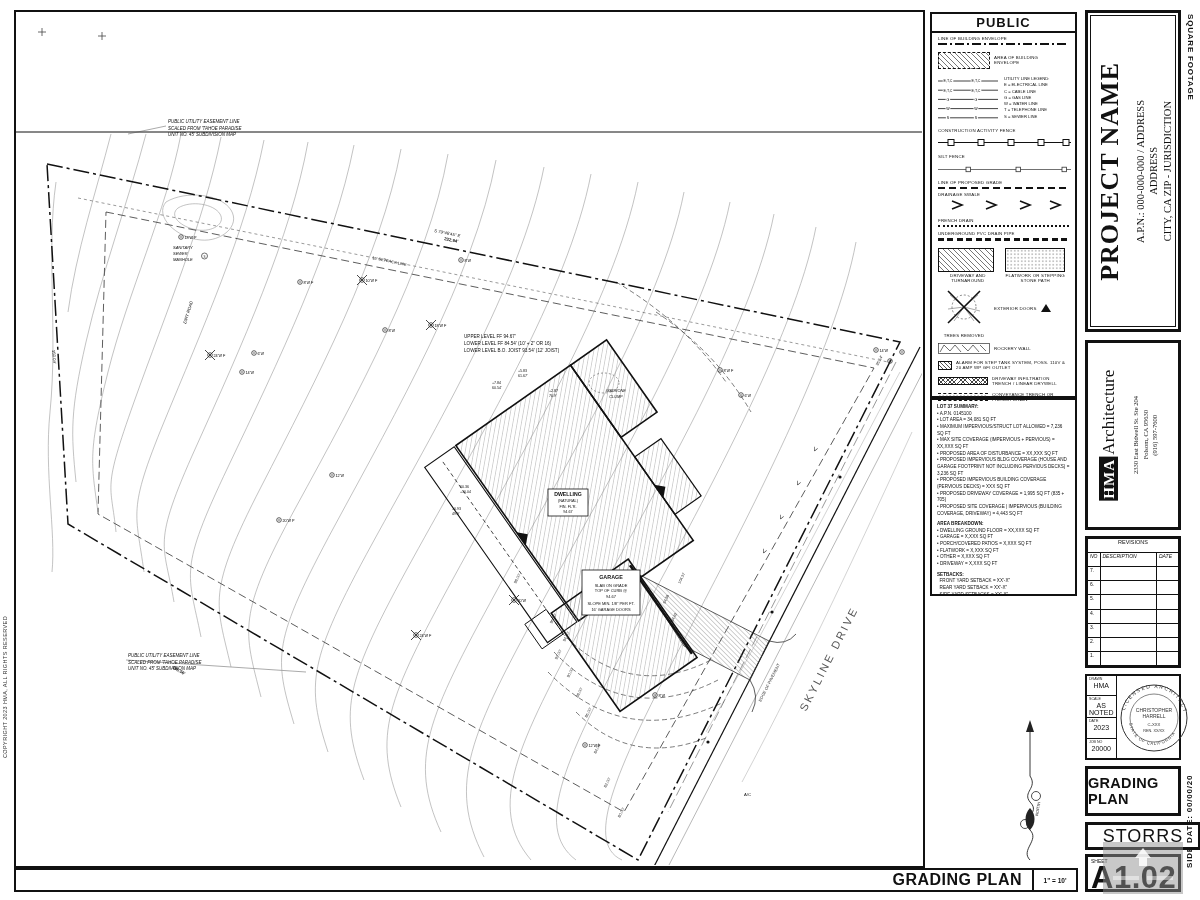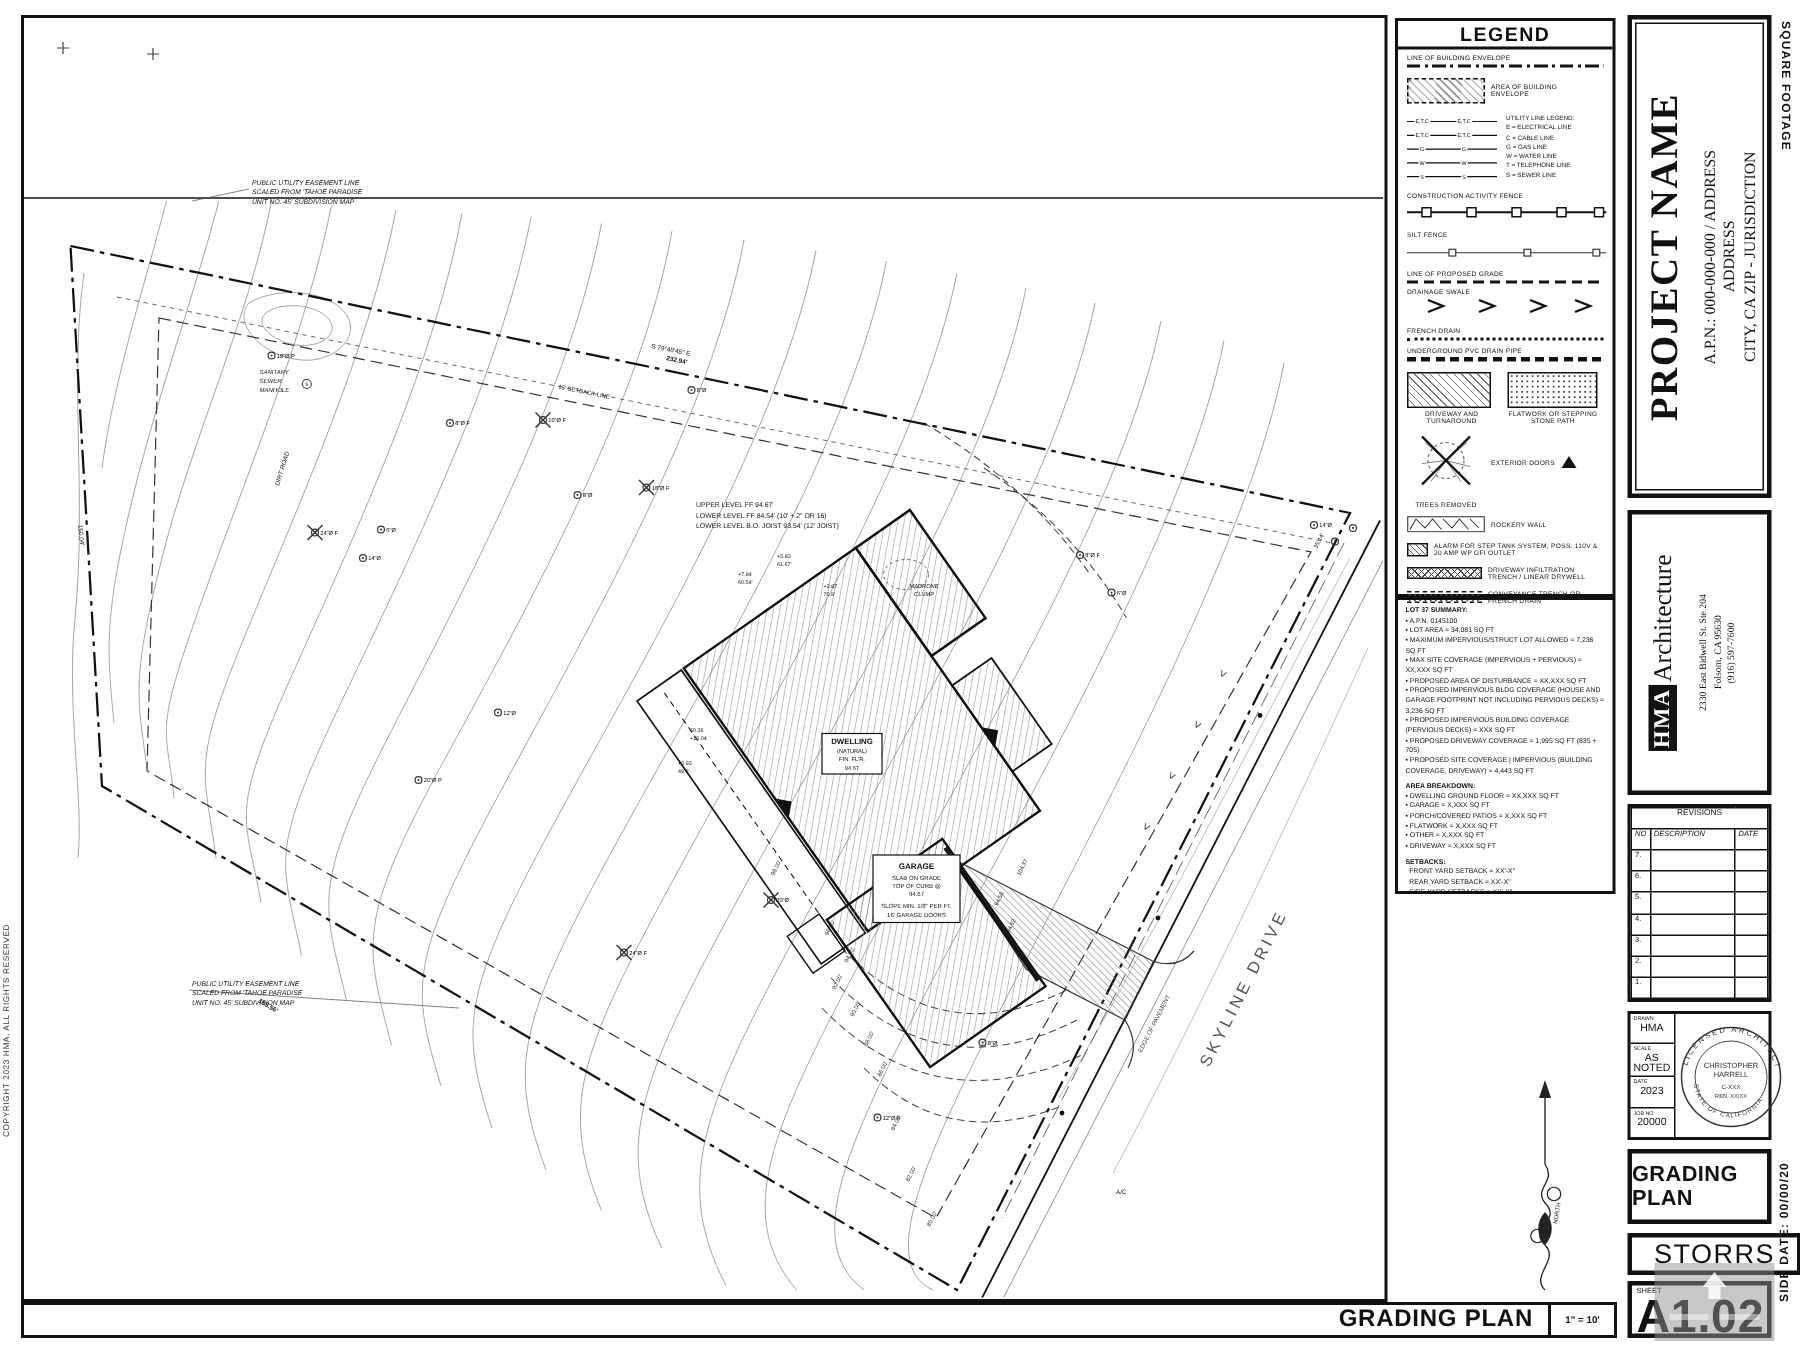--- a/index.html
+++ b/index.html
@@ -290,21 +290,21 @@
         <text x="863.5" y="339.5" font-size="3.8">14"Ø</text>
         <circle cx="874" cy="349" r="2.3" fill="none" stroke="#333" stroke-width="0.8"></circle>
         <circle cx="874" cy="349" r="0.7" fill="#333"></circle>
         <circle cx="886" cy="340" r="2.3" fill="none" stroke="#333" stroke-width="0.8"></circle>
         <circle cx="886" cy="340" r="0.7" fill="#333"></circle>
       </g>
 </svg>
 </div>
 
 <div class="abs" id="legend-box">
-  <div class="legend-title">LEGEND</div>
+  <div class="legend-title">PUBLIC</div>
 
   <div class="lg">
     <div class="lg-lbl">LINE OF BUILDING ENVELOPE</div>
     <div class="dashdot" style="margin-top:2px"></div>
   </div>
 
   <div class="lg row-flex" style="margin-top:4px">
     <div class="hatch" style="width:52px;height:17px;border:1.3px dashed #111"></div>
     <div class="lg-lbl" style="width:64px;margin-top:3px">AREA OF BUILDING ENVELOPE</div>
   </div>

